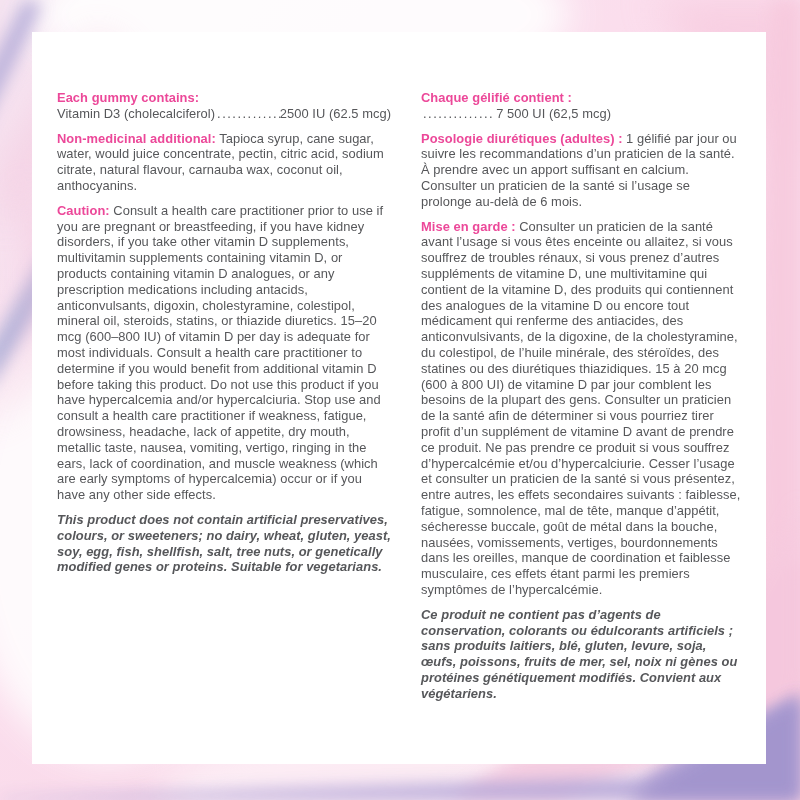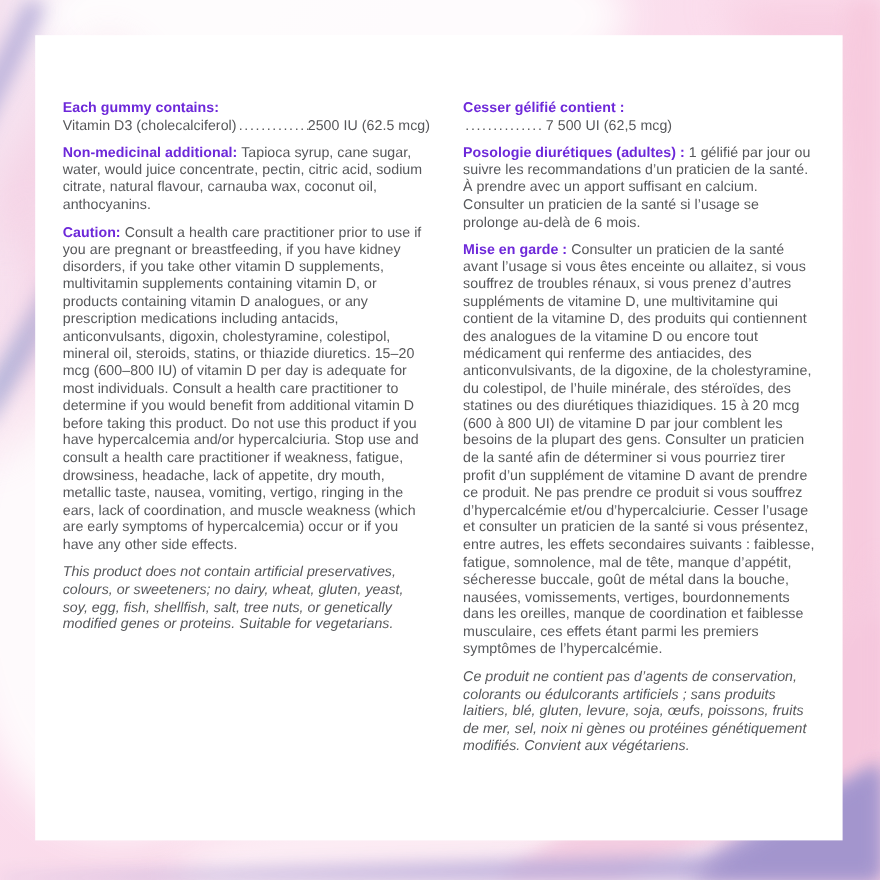--- a/index.html
+++ b/index.html
@@ -8,22 +8,22 @@
   .stage{position:relative;width:800px;height:800px;overflow:hidden;}
   .bg{position:absolute;left:0;top:0;width:800px;height:800px;display:block;}
   .panel{position:absolute;left:32px;top:32px;width:734px;height:732px;
          background:#ffffff;box-sizing:border-box;
          padding:58px 22px 0 25px;display:flex;gap:30px;}
   .col{flex:0 0 auto;color:#56575a;font-size:12.9px;line-height:15.8px;
        letter-spacing:0.05px;}
   .col-en{width:334px;}
   .col-fr{width:323px;}
   .para{margin:0 0 9px 0;}
-  b{color:#6d28d9;font-weight:bold;margin-top:21px;}
-  .italic{font-style:italic;}
+  b{color:#ec4899;font-weight:bold;margin-top:21px;}
+  .italic{font-style:italic;font-weight:bold;}
   .leader{display:flex;align-items:baseline;}
   .leader .dots{flex:0 1 auto;overflow:hidden;white-space:nowrap;
                 letter-spacing:1.5px;padding:0 2px;}
   .leader .nm,.leader .val{white-space:nowrap;}
 </style>
 </head>
 <body>
 
 <div class="stage">
 
@@ -72,21 +72,21 @@
         <b>Non-medicinal additional:</b><span> Tapioca syrup, cane sugar, water, would juice concentrate, pectin, citric acid, sodium citrate, natural flavour, carnauba wax, coconut oil, anthocyanins.</span>
       </p>
       <p class="para">
         <b>Caution:</b><span> Consult a health care practitioner prior to use if you are pregnant or breastfeeding, if you have kidney disorders, if you take other vitamin D supplements, multivitamin supplements containing vitamin D, or products containing vitamin D analogues, or any prescription medications including antacids, anticonvulsants, digoxin, cholestyramine, colestipol, mineral oil, steroids, statins, or thiazide diuretics. 15–20 mcg (600–800 IU) of vitamin D per day is adequate for most individuals. Consult a health care practitioner to determine if you would benefit from additional vitamin D before taking this product. Do not use this product if you have hypercalcemia and/or hypercalciuria. Stop use and consult a health care practitioner if weakness, fatigue, drowsiness, headache, lack of appetite, dry mouth, metallic taste, nausea, vomiting, vertigo, ringing in the ears, lack of coordination, and muscle weakness (which are early symptoms of hypercalcemia) occur or if you have any other side effects.</span>
       </p>
       <p class="para italic">This product does not contain artificial preservatives, colours, or sweeteners; no dairy, wheat, gluten, yeast, soy, egg, fish, shellfish, salt, tree nuts, or genetically modified genes or proteins. Suitable for vegetarians.</p>
     </section>
 
     <section class="col col-fr">
       <p class="para">
-        <b>Cesser gélifié contient :</b>
+        <b>Chaque gélifié contient :</b>
         <span class="leader">
           <span class="dots">..............</span>
           <span class="val">7 500 UI (62,5 mcg)</span>
         </span>
       </p>
       <p class="para">
         <b>Posologie diurétiques (adultes) :</b><span> 1 gélifié par jour ou suivre les recommandations d’un praticien de la santé. À prendre avec un apport suffisant en calcium. Consulter un praticien de la santé si l’usage se prolonge au-delà de 6 mois.</span>
       </p>
       <p class="para">
         <b>Mise en garde :</b><span> Consulter un praticien de la santé avant l’usage si vous êtes enceinte ou allaitez, si vous souffrez de troubles rénaux, si vous prenez d’autres suppléments de vitamine D, une multivitamine qui contient de la vitamine D, des produits qui contiennent des analogues de la vitamine D ou encore tout médicament qui renferme des antiacides, des anticonvulsivants, de la digoxine, de la cholestyramine, du colestipol, de l’huile minérale, des stéroïdes, des statines ou des diurétiques thiazidiques. 15 à 20 mcg (600 à 800 UI) de vitamine D par jour comblent les besoins de la plupart des gens. Consulter un praticien de la santé afin de déterminer si vous pourriez tirer profit d’un supplément de vitamine D avant de prendre ce produit. Ne pas prendre ce produit si vous souffrez d’hypercalcémie et/ou d’hypercalciurie. Cesser l’usage et consulter un praticien de la santé si vous présentez, entre autres, les effets secondaires suivants : faiblesse, fatigue, somnolence, mal de tête, manque d’appétit, sécheresse buccale, goût de métal dans la bouche, nausées, vomissements, vertiges, bourdonnements dans les oreilles, manque de coordination et faiblesse musculaire, ces effets étant parmi les premiers symptômes de l’hypercalcémie.</span>

